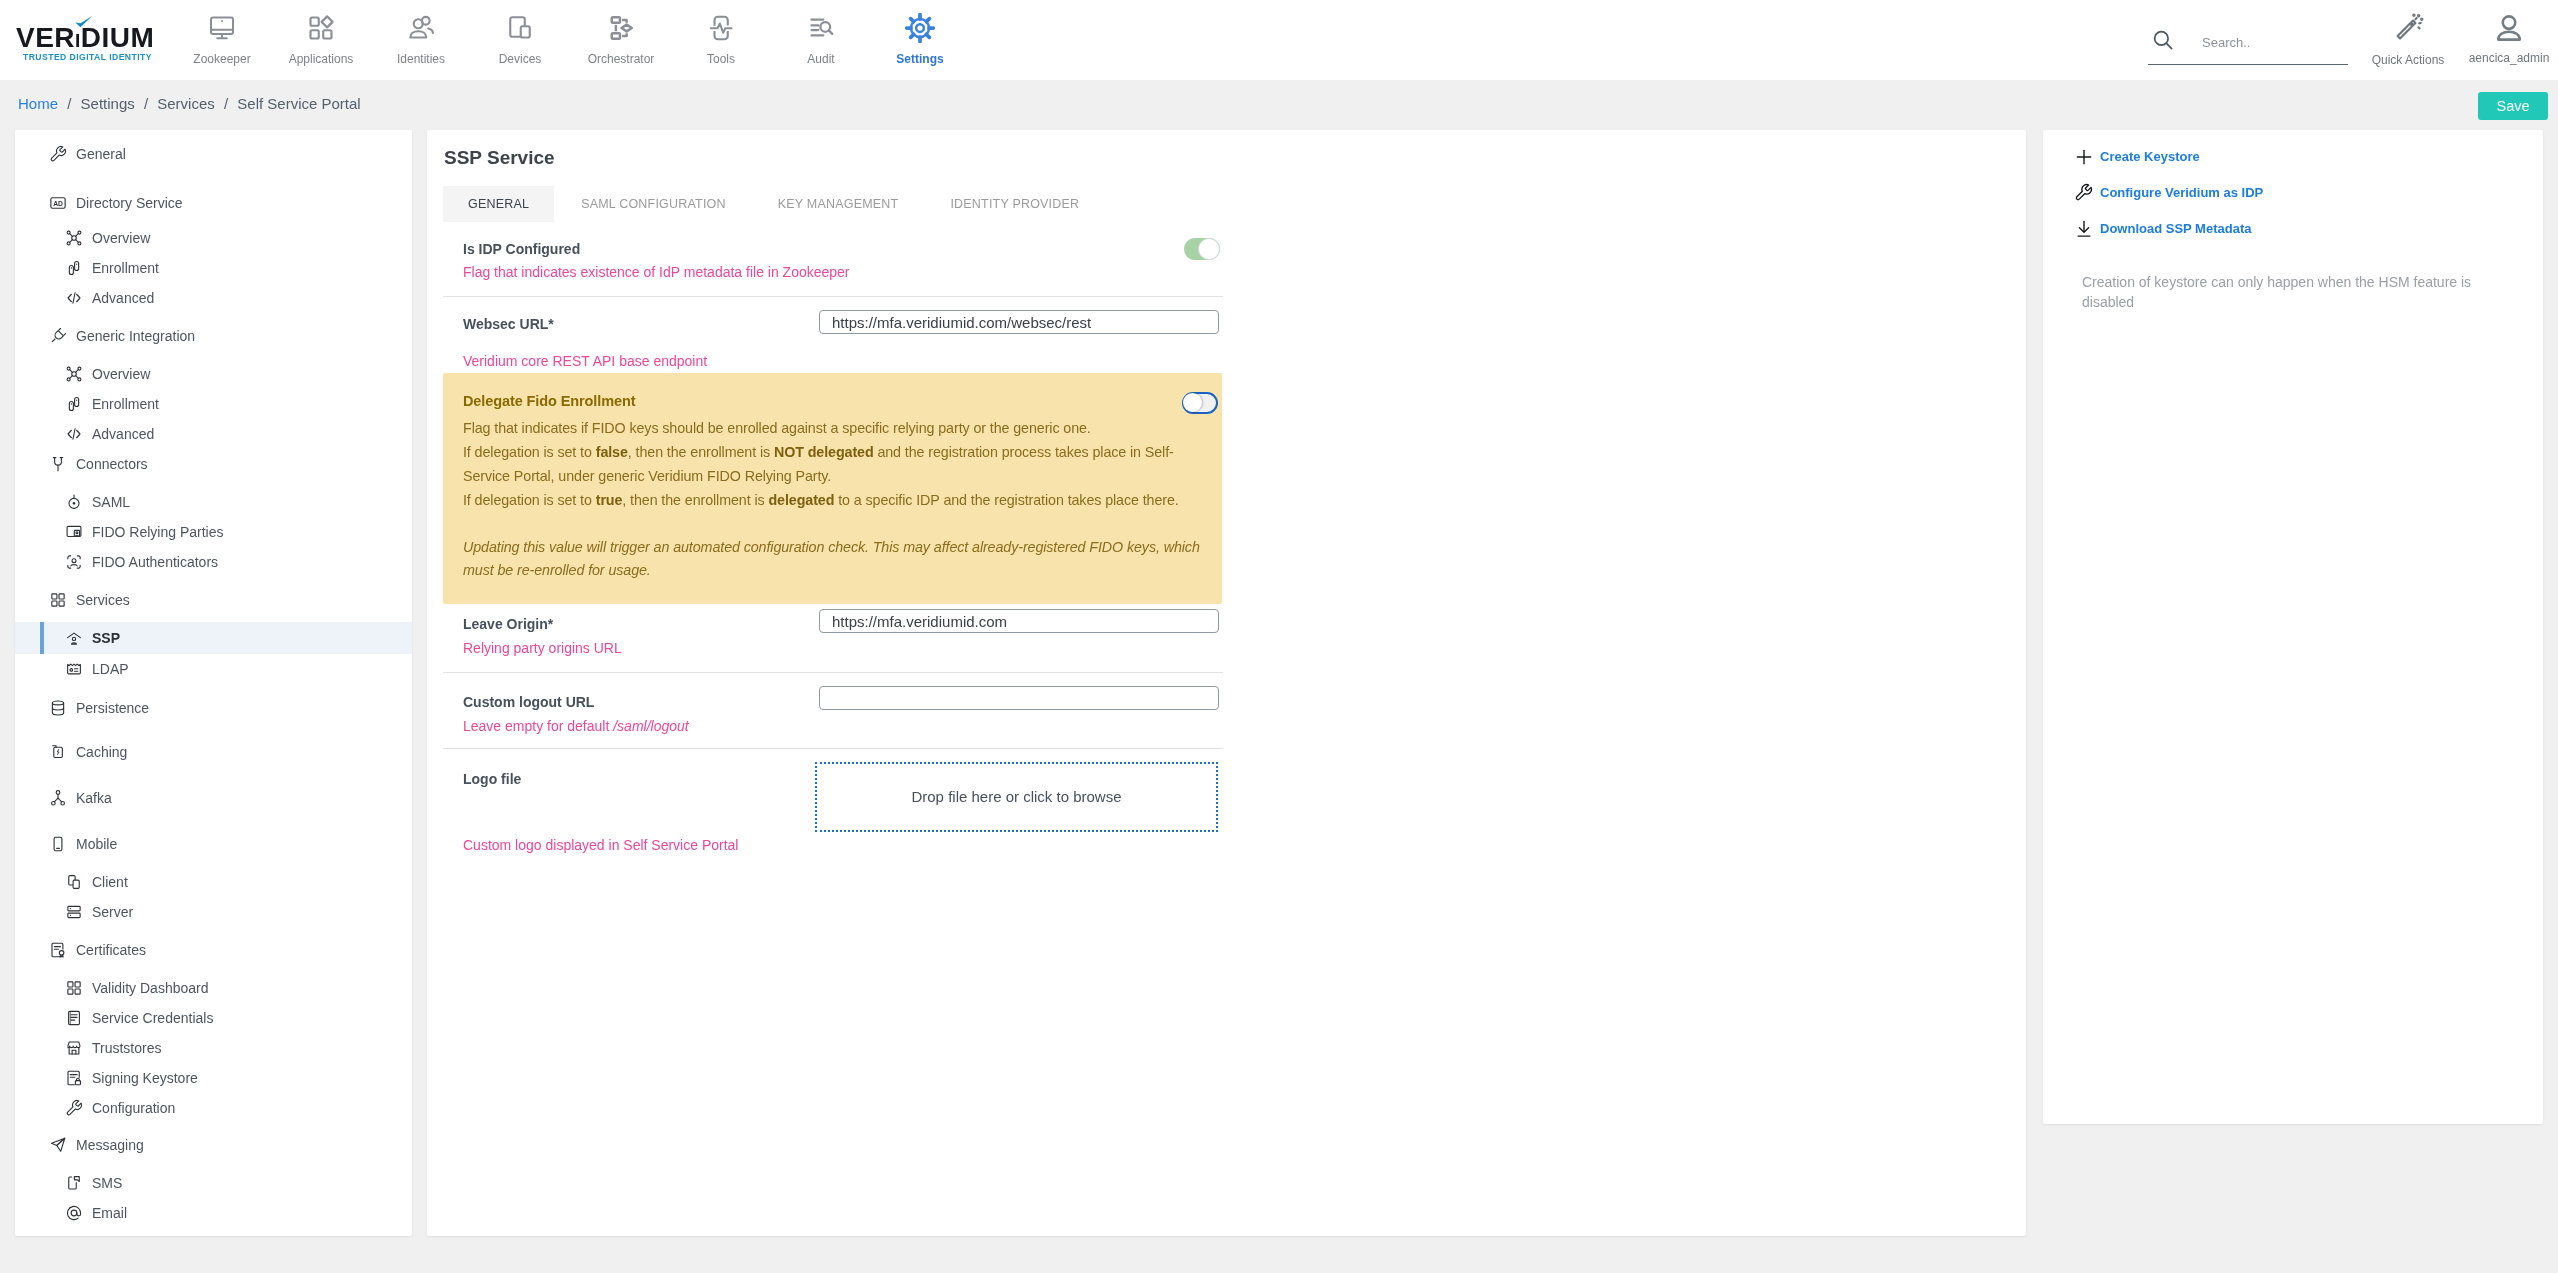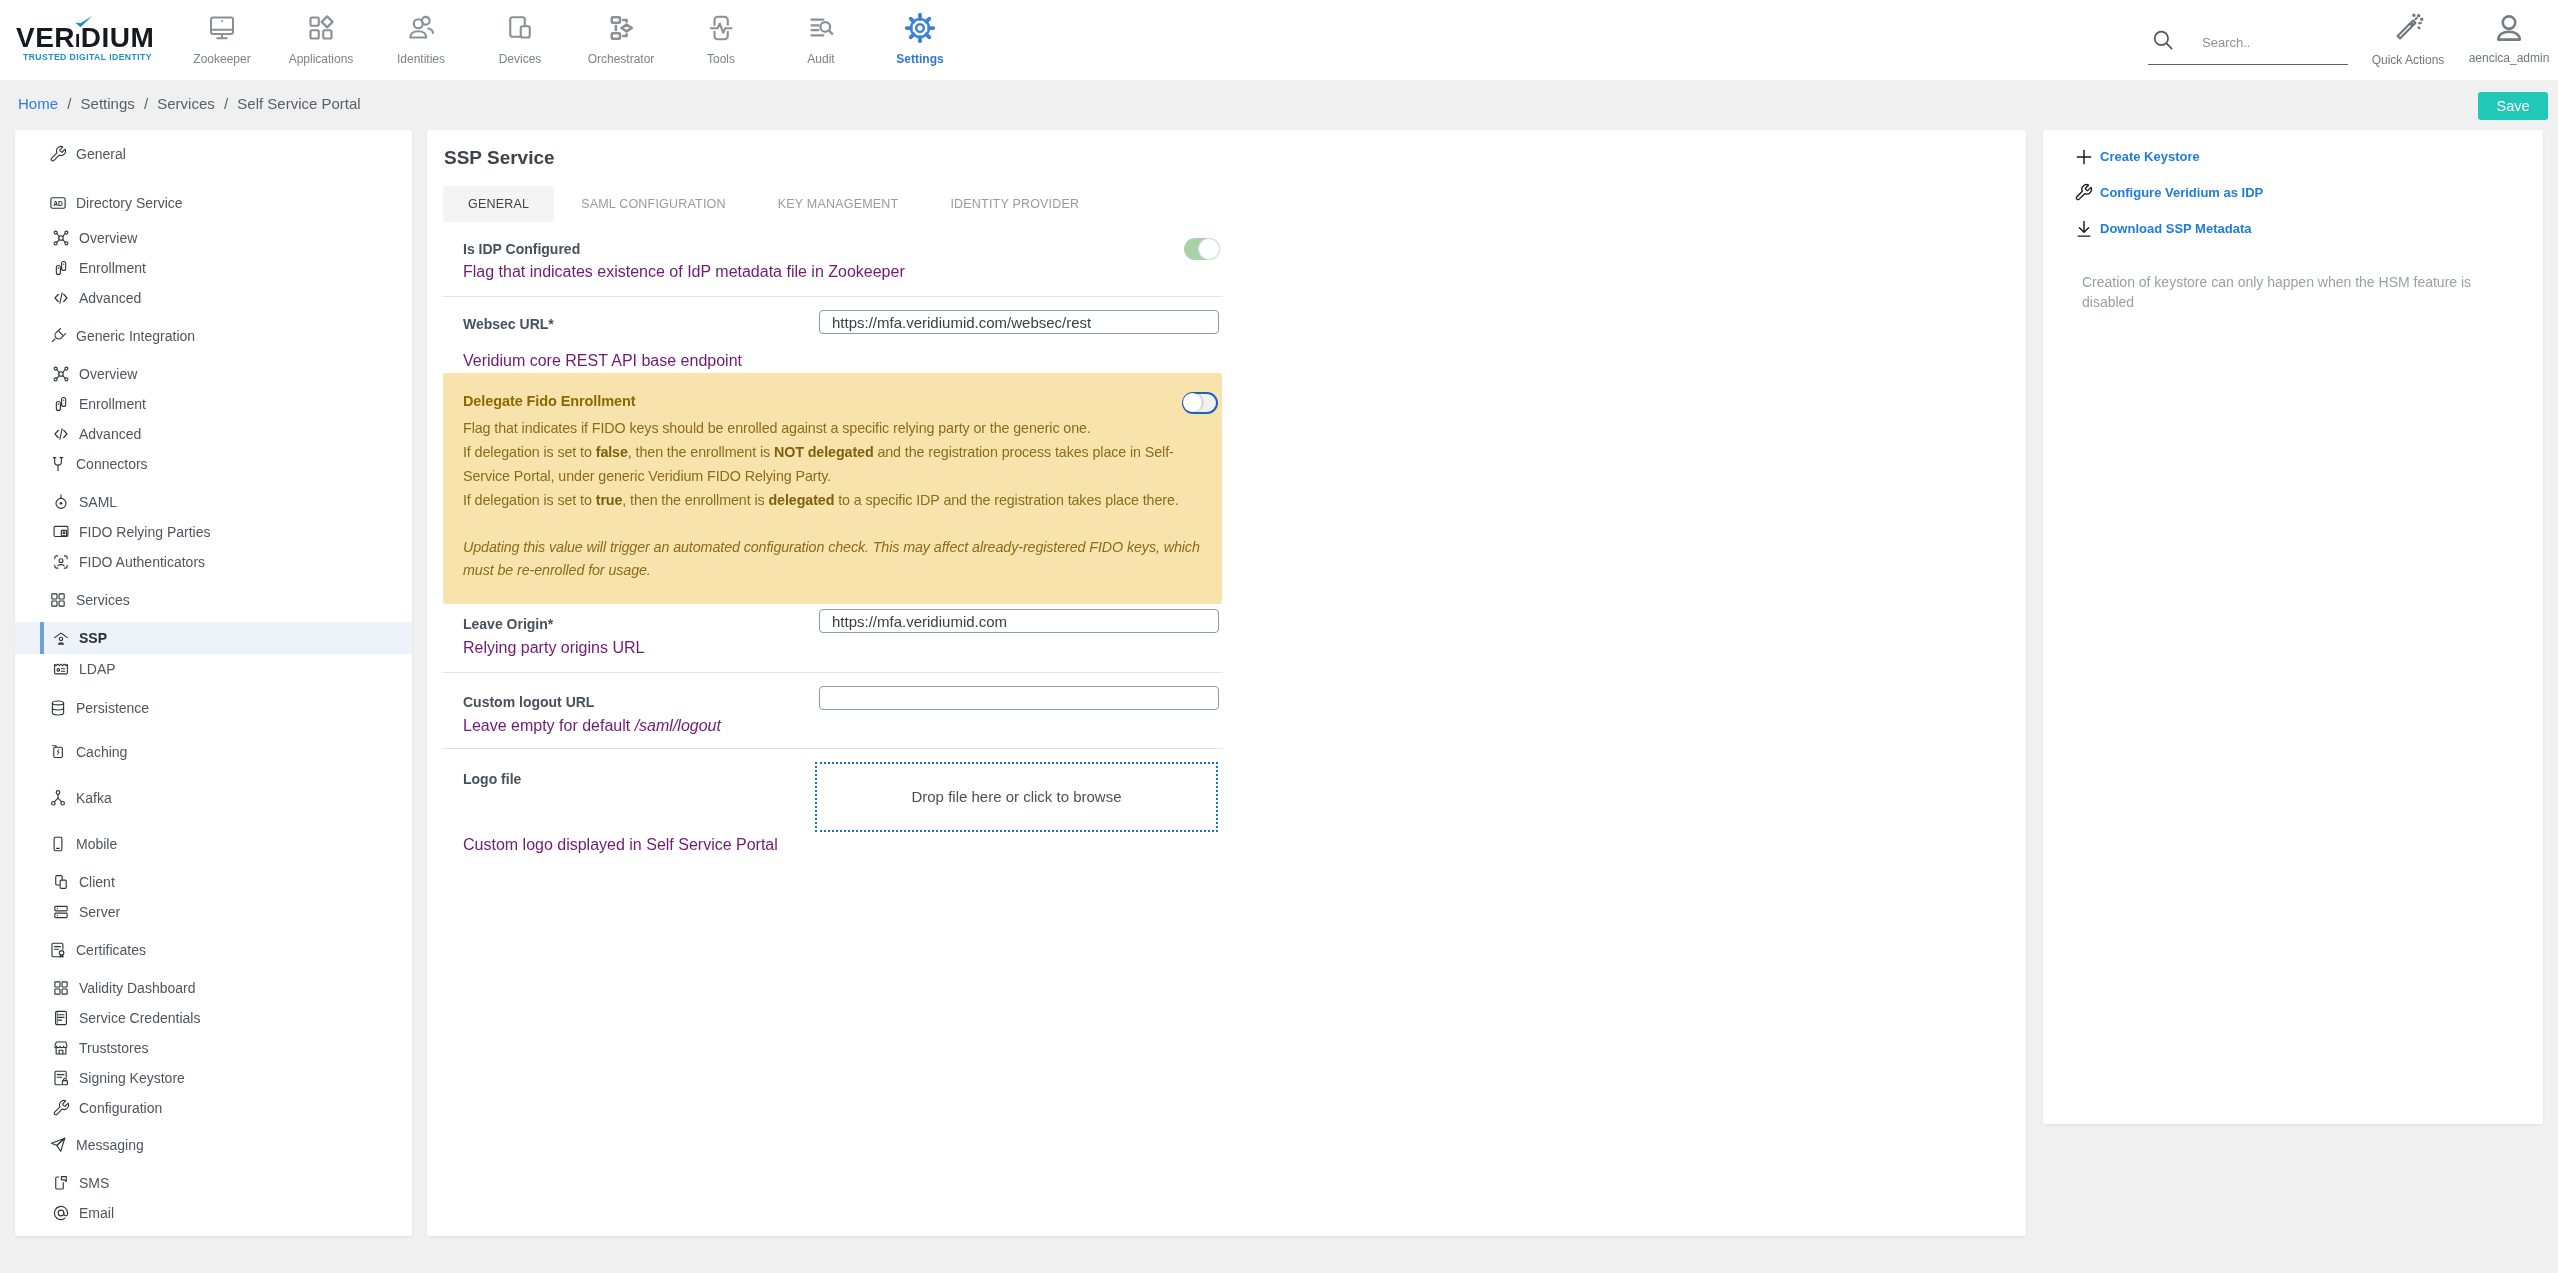--- a/index.html
+++ b/index.html
@@ -33,31 +33,31 @@
 
 .card{position:absolute;background:#fff;border-radius:2px;box-shadow:0 1px 3px rgba(0,0,0,.07)}
 .side{left:15px;top:130px;width:397px;height:1106px}
 .main{left:427px;top:130px;width:1599px;height:1106px}
 .rightp{left:2043px;top:130px;width:500px;height:994px}
 
 .row{height:30px;display:flex;align-items:center;color:#4d565e;font-size:14px;position:relative}
 .row .ic{width:18px;height:18px;flex:0 0 18px}
 .row.t{padding-left:34px}
 .row.t .ic{margin-right:9px}
-.row.s{padding-left:37px}
+.row.s{padding-left:50px}
 .row.s .ic{margin-right:9px}
 .row.active{background:#edf3f9;color:#2a3036;font-weight:700;height:32px}
 .row.active:before{content:"";position:absolute;left:25px;top:0;width:4px;height:32px;background:#6ba3d6}
 
 .title{position:absolute;left:17px;top:17px;font-size:19px;font-weight:700;color:#3d444b}
 .tabs{position:absolute;left:16px;top:56px;height:36px;display:flex}
 .tab{height:36px;line-height:36px;padding:0 25px;font-size:12.5px;letter-spacing:.2px;color:#9b9b9b;margin-right:2px;white-space:nowrap}
 .tab.on{background:#f4f4f4;color:#3c434a}
 .flabel{font-size:14px;font-weight:700;color:#47515b;line-height:16px}
-.fhelp{font-size:16px;color:#701a75;line-height:16px}
+.fhelp{font-size:14px;color:#ec4899;line-height:16px}
 .input{position:absolute;left:392px;width:400px;height:24px;border:1px solid #8f9aa2;border-radius:4px;background:#fff;font-size:15px;color:#3a4146;line-height:22px;padding:0 12px;font-family:"Liberation Sans",sans-serif}
 .hr{position:absolute;left:16px;width:780px;border-top:1px solid #e3e3e3}
 .ybox{position:absolute;left:16px;top:243px;width:779px;height:231px;background:#f9e3ac;border-radius:2px;color:#8a6c1b;font-size:14.3px;letter-spacing:-0.1px}
 .ybox b{color:#7d600e}
 
 .tg{position:absolute;width:36px;height:22px;border-radius:11px}
 .tg.on{background:#a6d2a6}
 .tg.on .knob{position:absolute;right:0px;top:0px;width:22px;height:22px;border-radius:50%;background:#fff;border:1px solid #d9dde0}
 .tg.off{background:#f1f1f1;border:2.5px solid #1b62c3}
 .tg.off .knob{position:absolute;left:-1px;top:-1px;width:19px;height:19px;border-radius:50%;background:#fff;box-shadow:1px 0 2px rgba(0,0,0,.25)}

